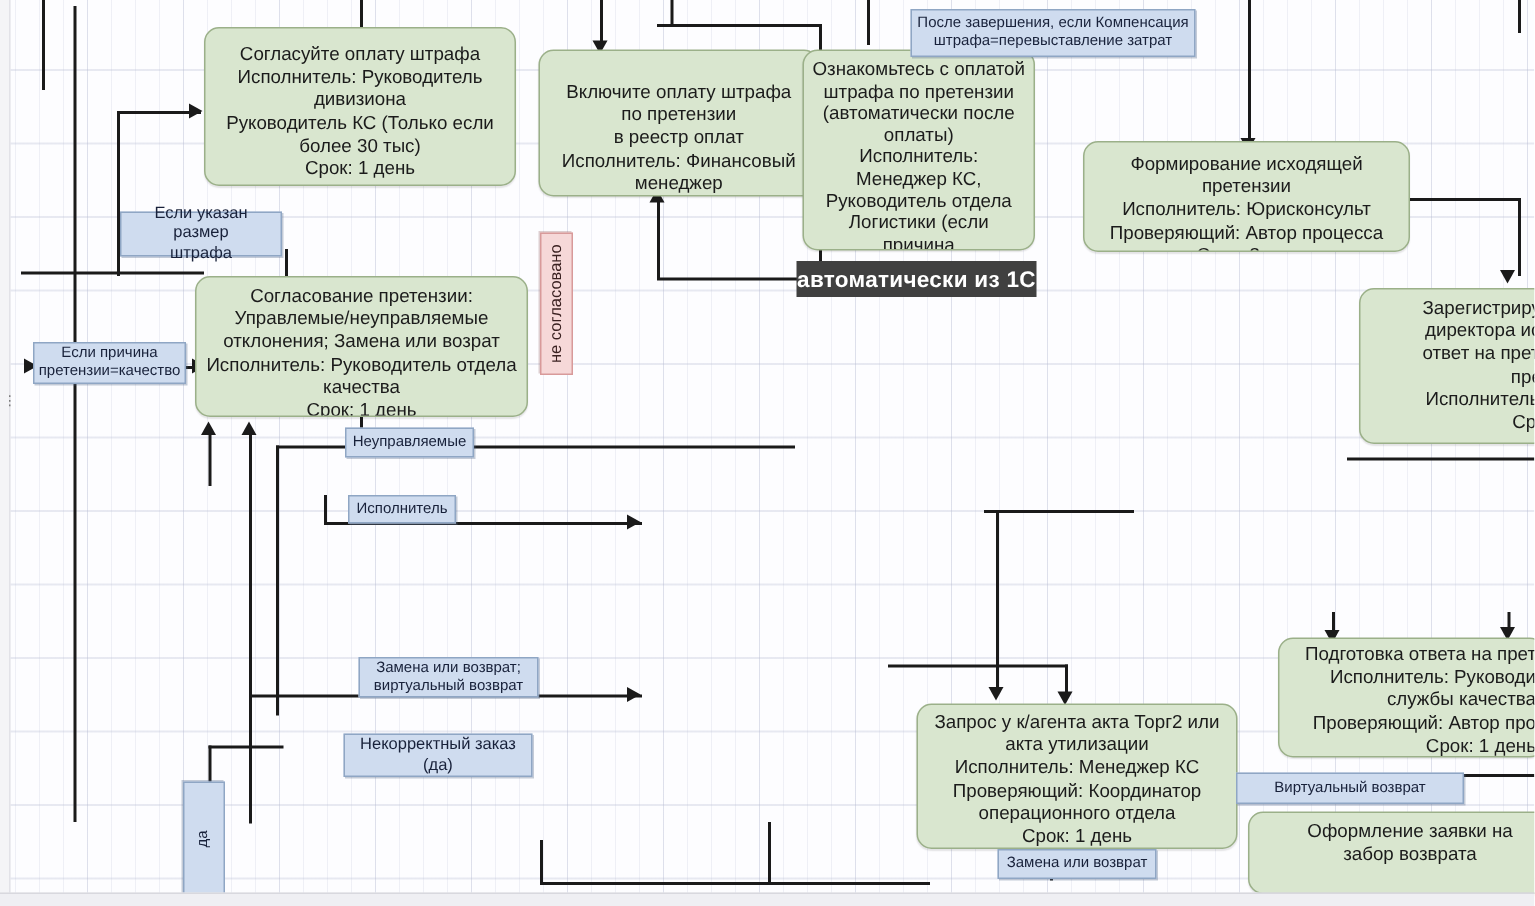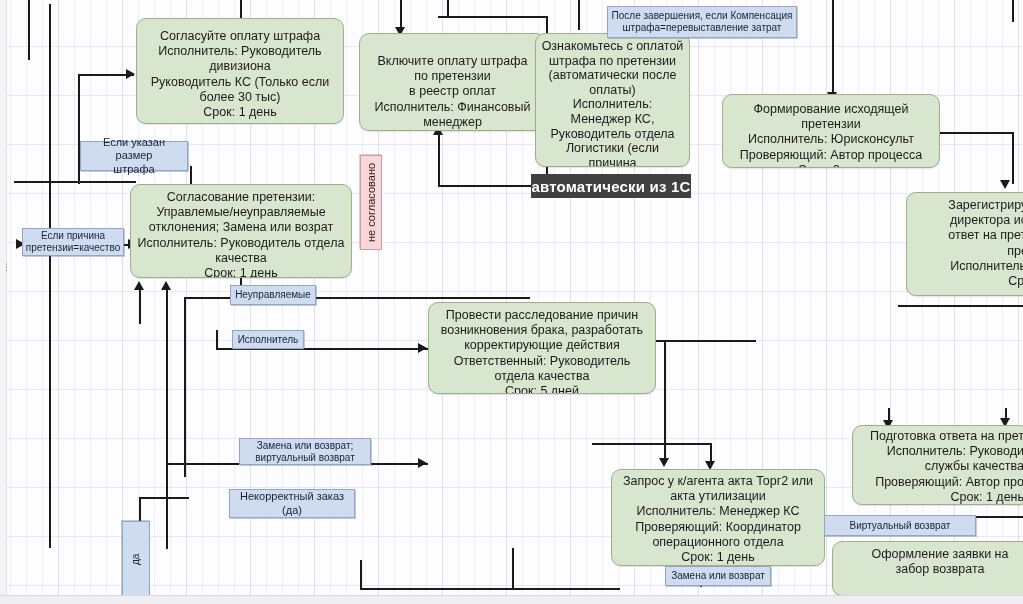--- a/index.html
+++ b/index.html
@@ -206,23 +206,20 @@
 ответ на претен
 прете
 Исполнитель: о
 Срок:</div>
 
   <div class="proc" style="left:130px;top:184px;width:222px;height:94px;padding-top:5px;">Согласование претензии:
 Управлемые/неуправляемые отклонения; Замена или возрат
 Исполнитель: Руководитель отдела качества
 Срок: 1 день</div>
 
-  <div class="proc" style="left:428px;top:302px;width:228px;height:92px;padding-top:5px;">Провести расследование причин возникновения брака, разработать корректирующие действия
-Ответственный: Руководитель отдела качества
-Срок: 5 дней</div>
 
 
   <div class="proc" style="left:611px;top:469px;width:214px;height:97px;padding-top:4px;">Запрос у к/агента акта Торг2 или акта утилизации
 Исполнитель: Менеджер КС
 Проверяющий: Координатор операционного отдела
 Срок: 1 день</div>
 
   <div class="proc" style="left:852px;top:425px;width:178px;height:80px;padding-top:3px;text-align:right;">Подготовка ответа на прет
 Исполнитель: Руководи
 службы качества
@@ -238,21 +235,21 @@
   <div class="cond sm" style="left:607px;top:6px;width:190px;height:32px;">После завершения, если  Компенсация
 штрафа=перевыставление затрат</div>
 
   <div class="cond sm" style="left:22px;top:228px;width:102px;height:28px;">Если причина
 претензии=качество</div>
 
   <div class="cond sm" style="left:230px;top:285px;width:86px;height:20px;">Неуправляемые</div>
 
   <div class="cond sm" style="left:232px;top:330px;width:72px;height:19px;">Исполнитель</div>
 
-  <div class="cond sm" style="left:239px;top:438px;width:132px;height:27px;">Замена или возврат;
+  <div class="cond sm" style="left:239px;top:438px;width:120px;height:27px;">Замена или возврат;
 виртуальный возврат</div>
 
   <div class="cond" style="left:189px;top:489px;width:126px;height:29px;margin-left:40px;">Некорректный заказ
 (да)</div>
 
   <div class="cond vert sm" style="left:122px;top:521px;width:28px;height:76px;">да</div>
 
   <div class="cond sm" style="left:824px;top:515px;width:152px;height:21px;">Виртуальный возврат</div>
 
   <div class="cond sm" style="left:665px;top:566px;width:106px;height:20px;">Замена или возврат</div>

